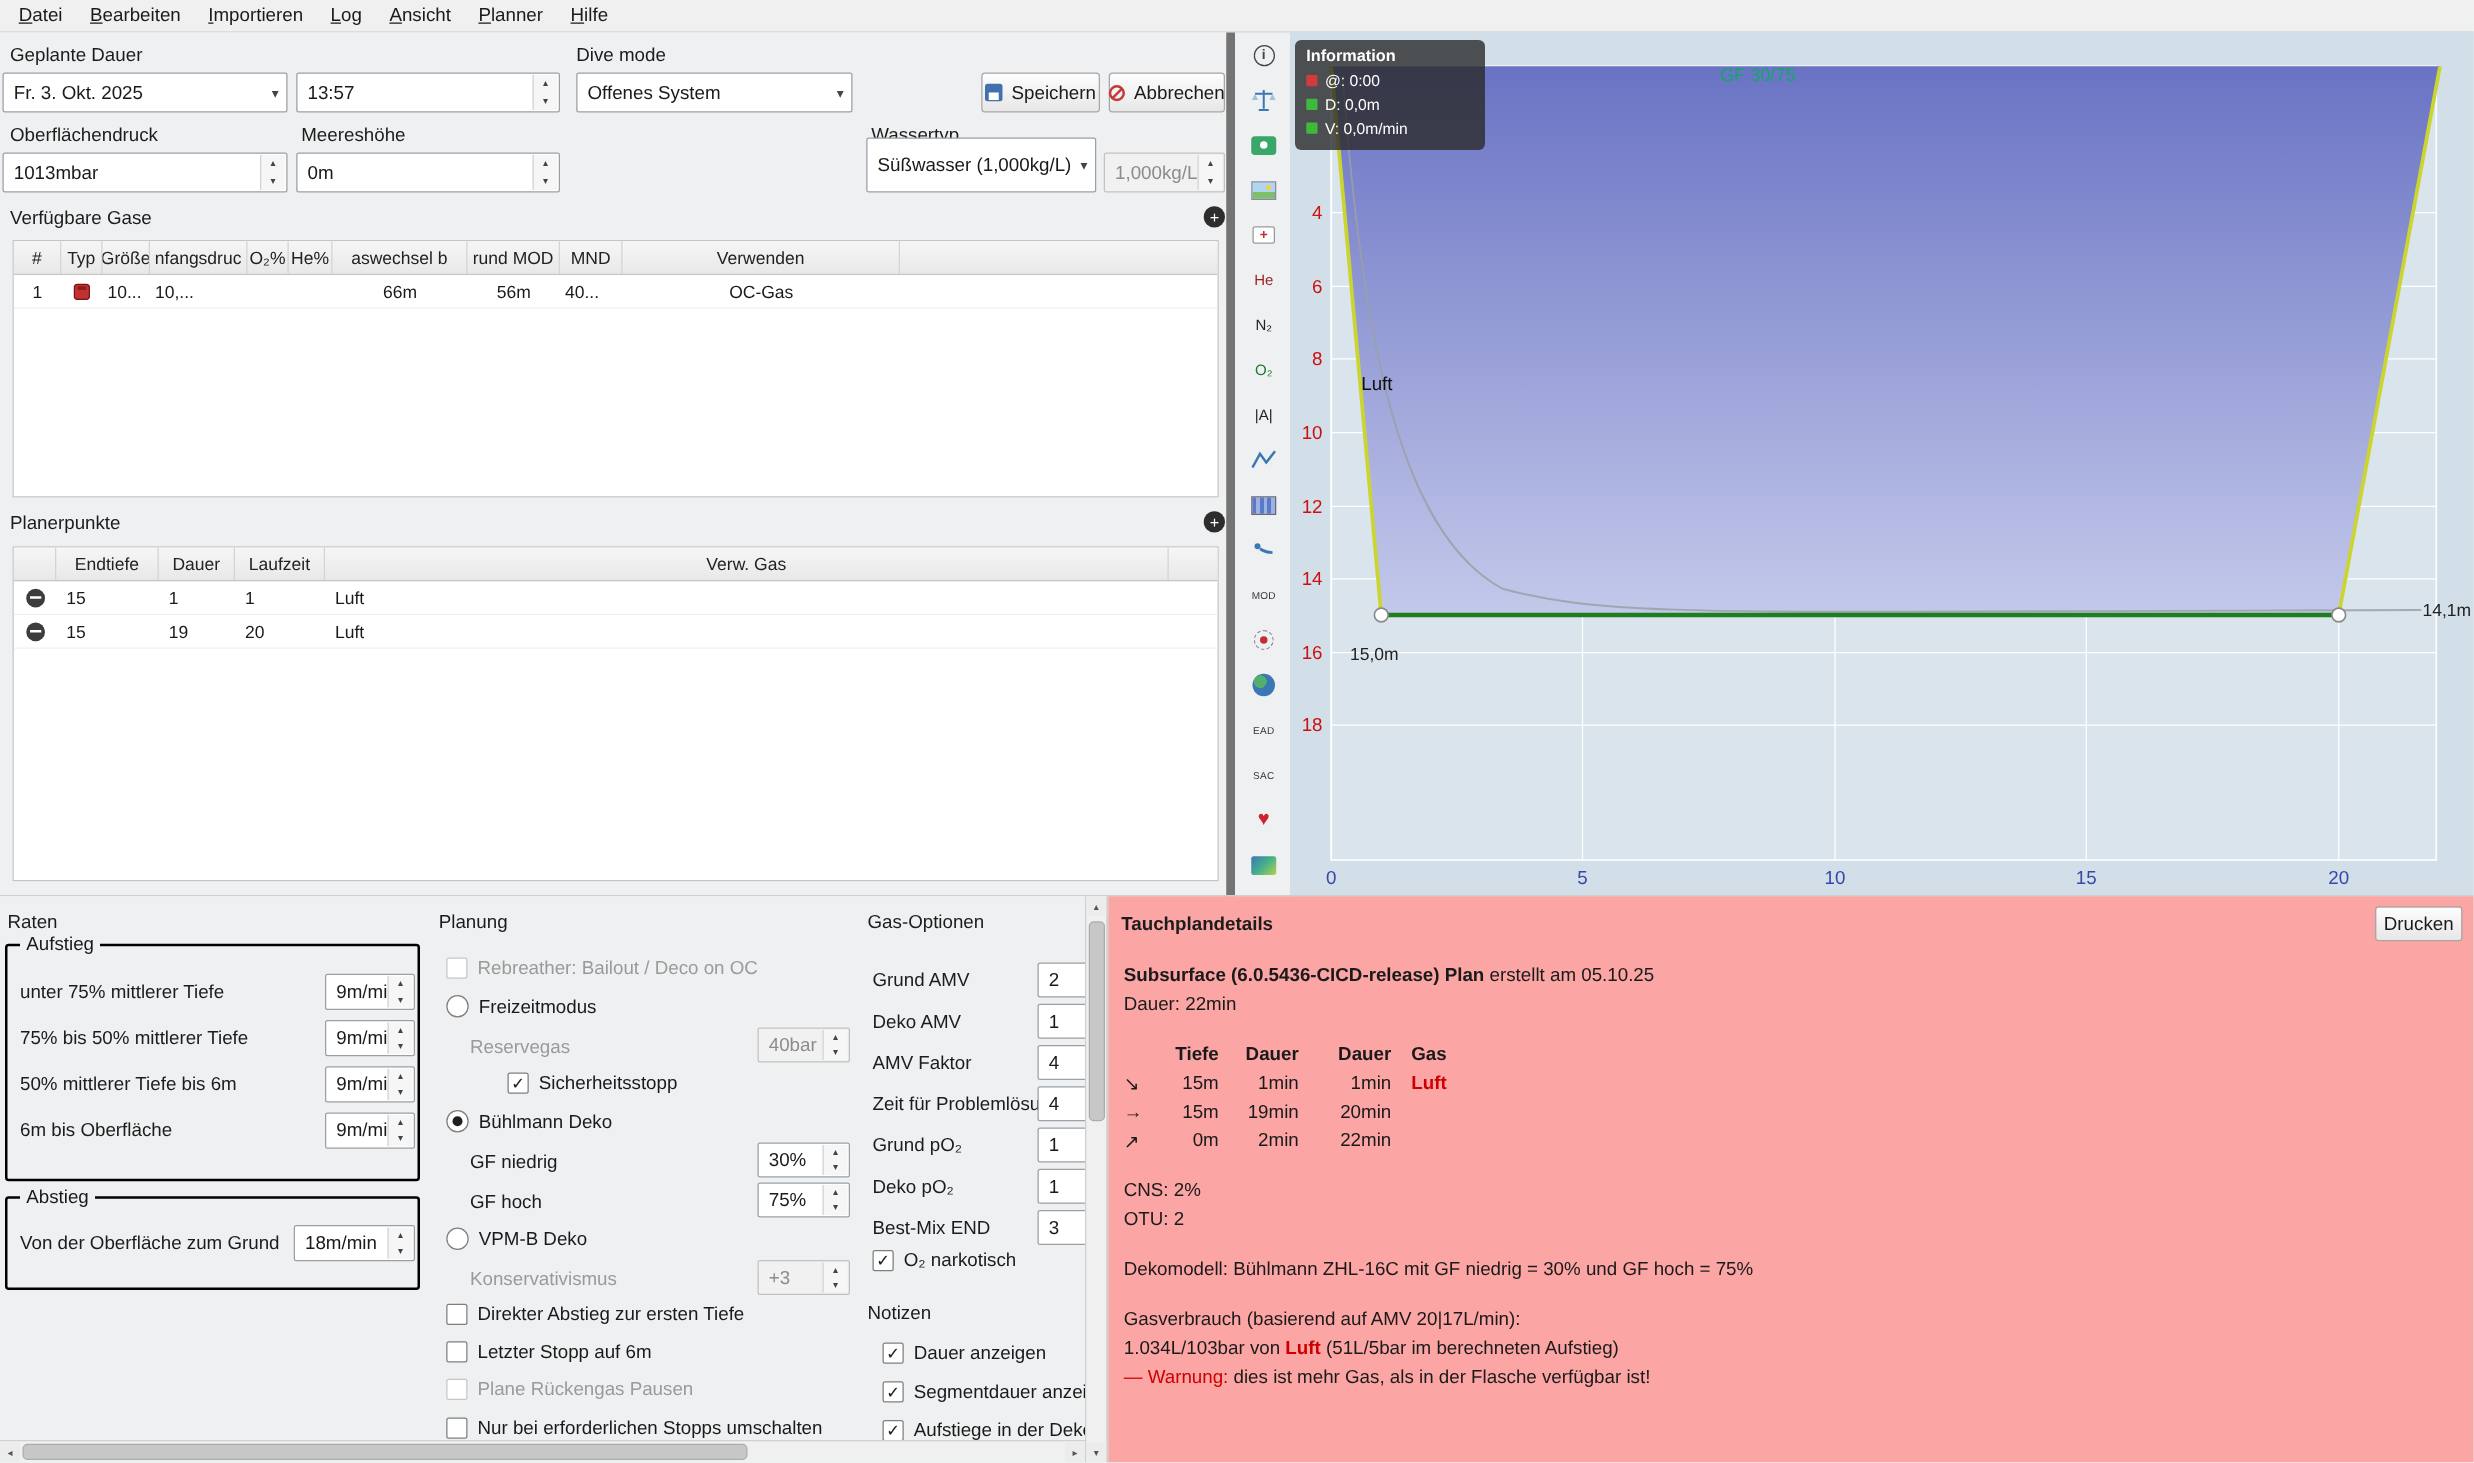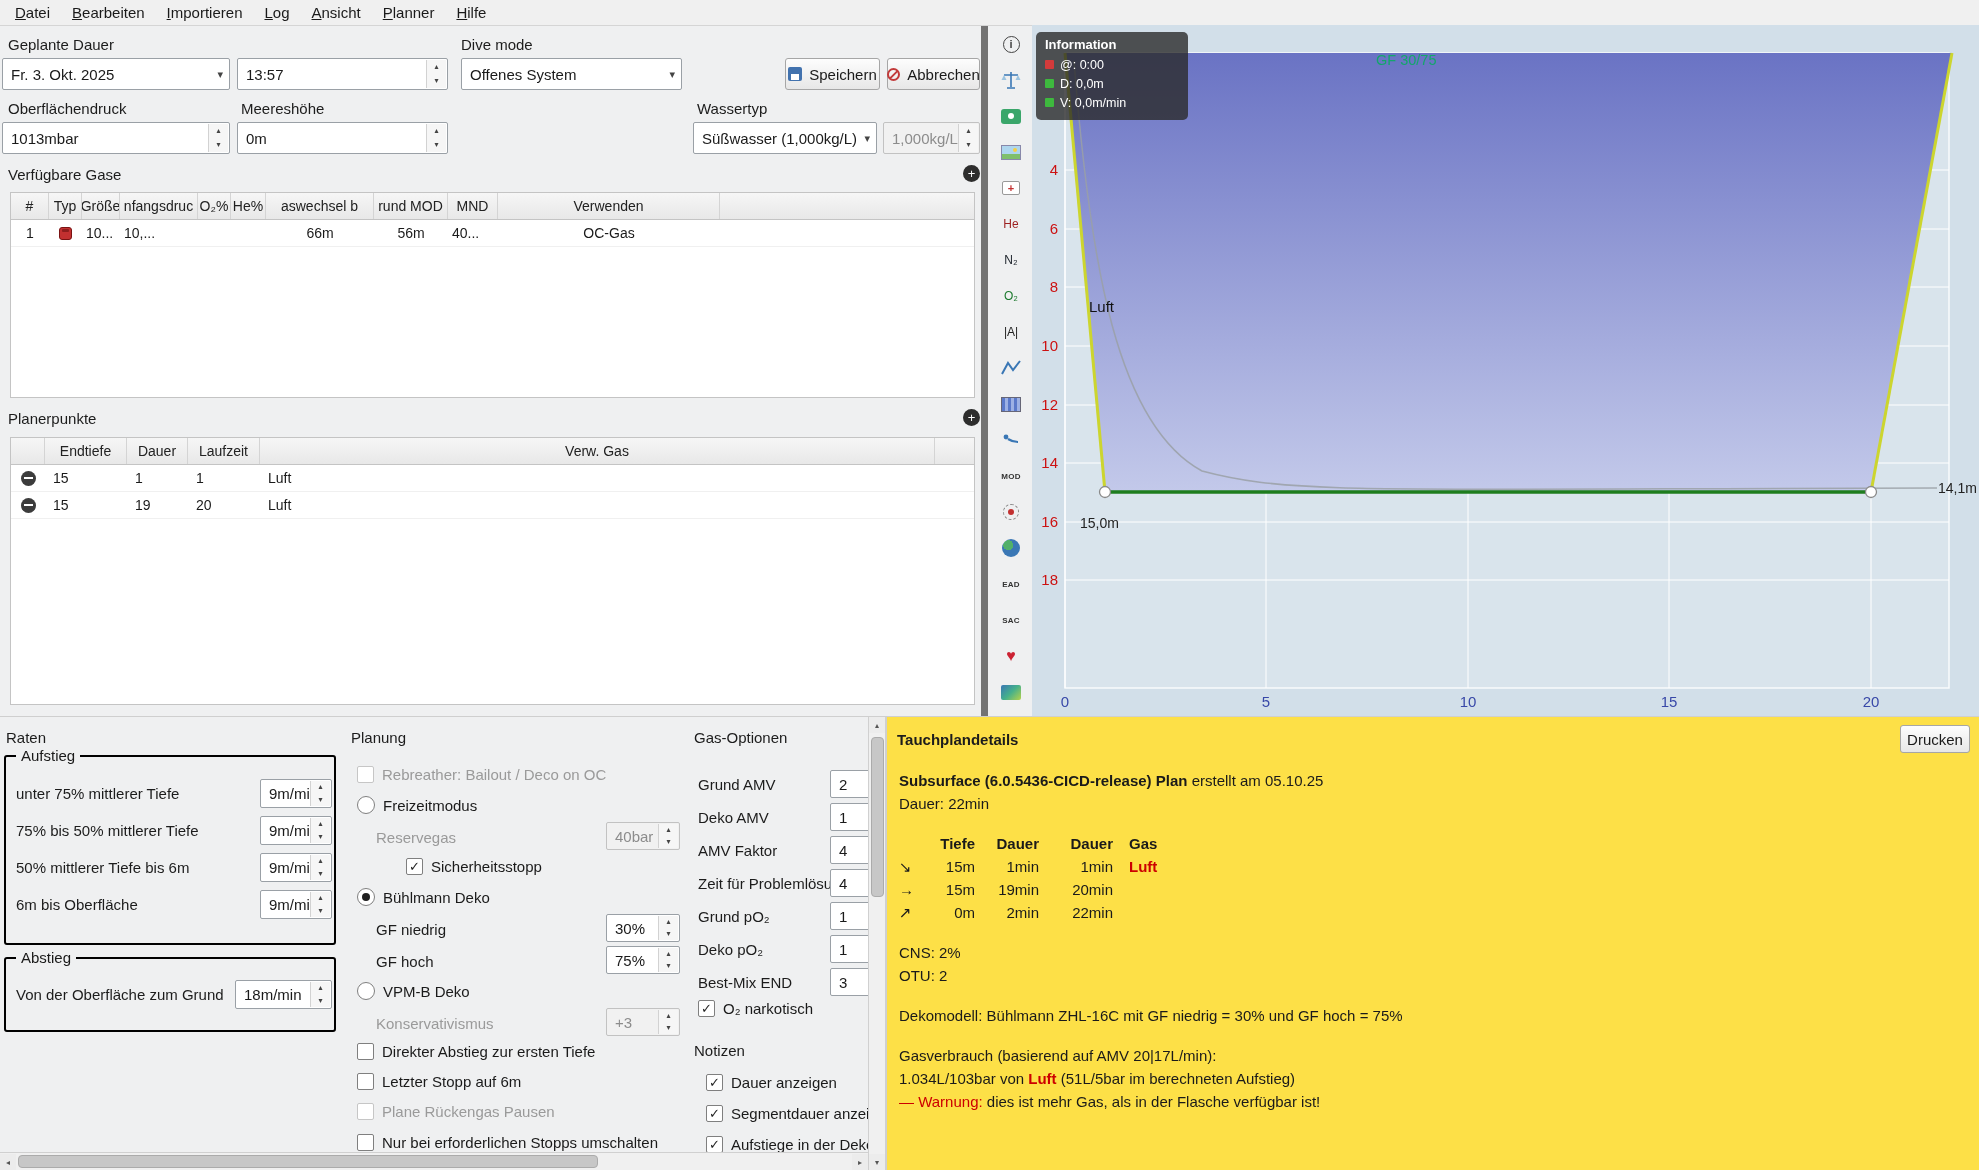--- a/index.html
+++ b/index.html
@@ -68,21 +68,21 @@
   .tbi{width:28px;height:28px;display:flex;align-items:center;justify-content:center;border-radius:3px}
   .ic-infoc{width:17px;height:17px;border:1.5px solid #444;border-radius:50%;display:flex;align-items:center;justify-content:center;font-size:11px;font-weight:bold;color:#444}
   .ic-infoc::before{content:"i"}
   .ic-photos{width:20px;height:15px;background:#3aa66a;border-radius:3px;position:relative}
   .ic-photos::after{content:"";position:absolute;left:7px;top:4px;width:6px;height:6px;border-radius:50%;background:#fff}
   .ic-pict{width:20px;height:15px;border:1px solid #88a;background:linear-gradient(180deg,#aed6ee 60%,#7fbf6a 60%);position:relative}
   .ic-pict::before{content:"";position:absolute;right:3px;top:2px;width:4px;height:4px;border-radius:50%;background:#f5d042}
   .ic-tag{width:18px;height:14px;background:#fff;border:1px solid #999;border-radius:2px;display:flex;align-items:center;justify-content:center;color:#c23030;font-size:11px;font-weight:bold}
   .ic-tag::before{content:"+"}
   .pp{font-weight:normal;font-size:12px}
-  .tinytxt{font-weight:bold;font-size:8px;color:#333;letter-spacing:.2px}
+  .tinytxt{font-weight:normal;font-size:8px;color:#333;letter-spacing:.2px}
   .ic-tiss{width:20px;height:15px;border:1px solid #667;background:repeating-linear-gradient(90deg,#5b79c9 0 3px,#9db1e4 3px 6px)}
   .ic-ceil{width:16px;height:16px;border:1.5px dashed #888;border-radius:50%;display:flex;align-items:center;justify-content:center}
   .ic-ceil::after{content:"";width:6px;height:6px;border-radius:50%;background:#c23030}
   .ic-globe{width:18px;height:18px;border-radius:50%;background:radial-gradient(circle at 35% 35%,#52b06a 0 5px,#3a77b5 5px)}
   .ic-heart{color:#cc2233;font-size:16px;line-height:1}
   .ic-heart::before{content:"♥"}
   .ic-colors{width:20px;height:15px;border-radius:2px;background:linear-gradient(135deg,#3a77b5,#45b08c,#b5d24a)}
 
   
   .chart-wrap{position:absolute;left:1032px;top:25px;width:947px;height:692px;background:#d2dfe9}
@@ -92,21 +92,21 @@
   .mini{width:9px;height:9px;border-radius:1px;flex:0 0 auto}
 
   
   .sb-v{position:absolute;background:#f0f0f0;border-left:1px solid #d0d0d0;border-right:1px solid #d0d0d0}
   .sb-h{position:absolute;background:#f0f0f0;border-top:1px solid #d0d0d0}
   .sb-btn{position:absolute;width:16px;height:16px;display:flex;align-items:center;justify-content:center;font-size:8px;color:#555;background:#ececec}
   .sb-thumb{position:absolute;background:#c7c7c7;border:1px solid #ababab;border-radius:4px}
   .up::before{content:"▴"}.dn2::before{content:"▾"}.lf::before{content:"◂"}.rt::before{content:"▸"}
 
   
-  .details{position:absolute;left:886px;top:717px;width:1093px;height:453px;background:#fde047;border-left:1px solid #cfcfcf;overflow:hidden}
+  .details{position:absolute;left:886px;top:717px;width:1093px;height:453px;background:#fca5a5;border-left:1px solid #cfcfcf;overflow:hidden}
   .dline{height:23px;display:flex;align-items:center;white-space:pre;font-size:15px}
   .gap{height:17px}
   .b{font-weight:bold}
   .red{color:#cc0000}
   .redb{color:#cc0000;font-weight:bold}
   .c-ar{width:26px;display:inline-block}
   .c-d{width:50px;display:inline-block;text-align:right}
   .c-u{width:64px;display:inline-block;text-align:right}
   .c-r{width:74px;display:inline-block;text-align:right}
   .c-g{display:inline-block;padding-left:16px}
@@ -171,21 +171,21 @@
           <i class="dn"></i>
         </span>
     </div>
     <div class="field" style="left:237px;top:96px;width:211px;height:32px">
       <span>0m</span>
       <span class="arrows">
           <i class="up"></i>
           <i class="dn"></i>
         </span>
     </div>
-    <div class="field" style="left:693px;top:96px;width:184px;height:32px">
+    <div class="field" style="left:693px;top:84px;width:184px;height:44px">
       <span>Süßwasser (1,000kg/L)</span>
       <span class="carrow"></span>
     </div>
     <div class="field dis" style="left:883px;top:96px;width:97px;height:32px">
       <span>1,000kg/L</span>
       <span class="arrows">
           <i class="up"></i>
           <i class="dn"></i>
         </span>
     </div>

